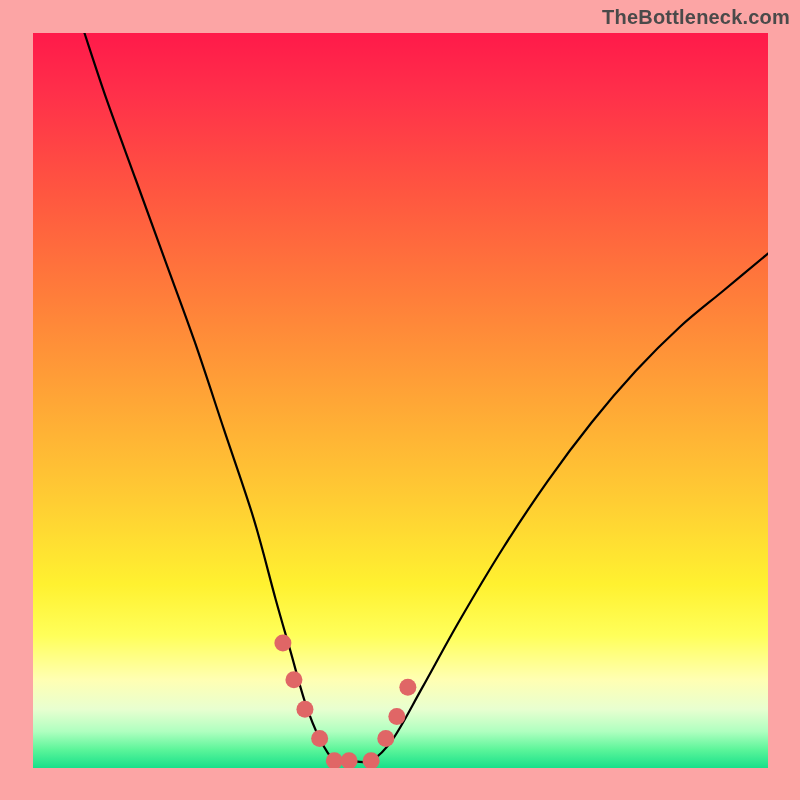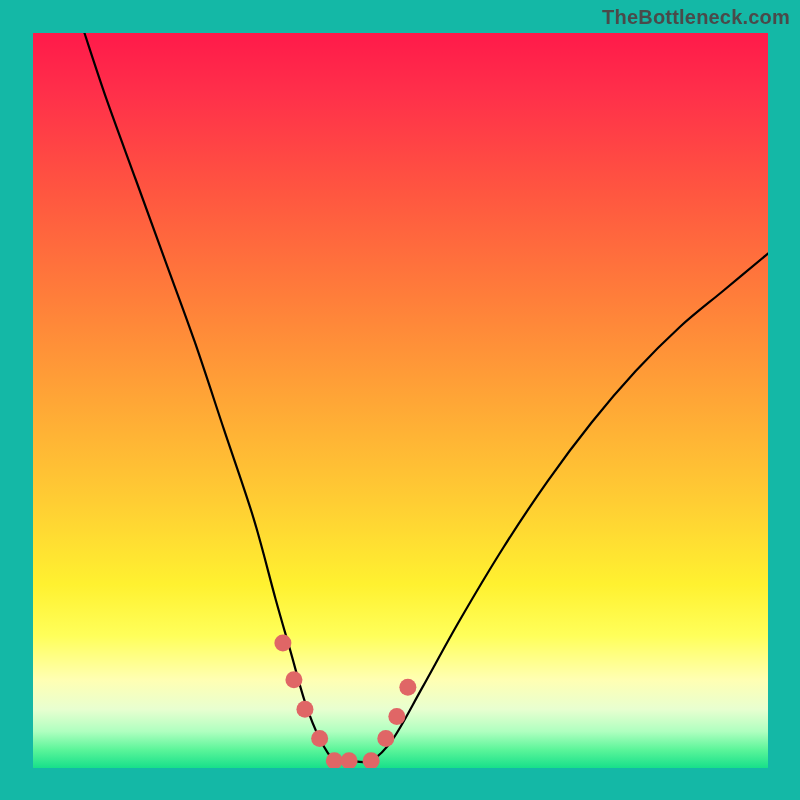--- a/index.html
+++ b/index.html
@@ -9,21 +9,21 @@
     height: 800px;
     background: #000;
     overflow: hidden;
   }
   .frame {
     position: absolute;
     top: 0;
     left: 0;
     width: 800px;
     height: 800px;
-    background: #14b8a6;
+    background: #fca5a5;
   }
   .plot {
     position: absolute;
     top: 33px;
     left: 33px;
     width: 735px;
     height: 735px;
     overflow: hidden;
   }
   .gradient {

